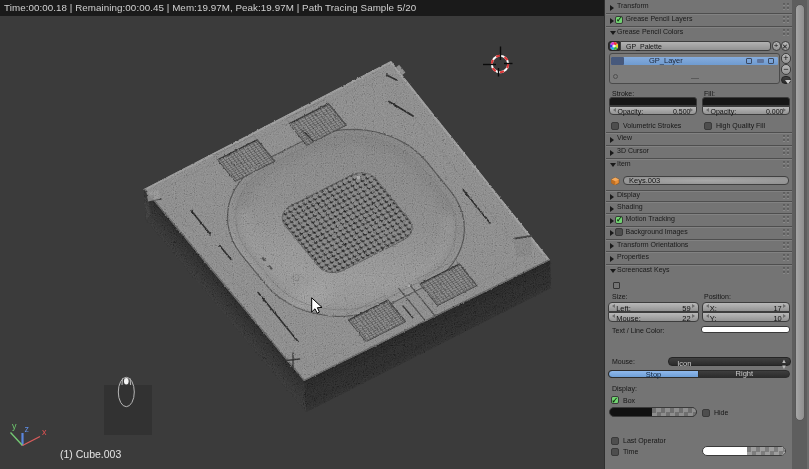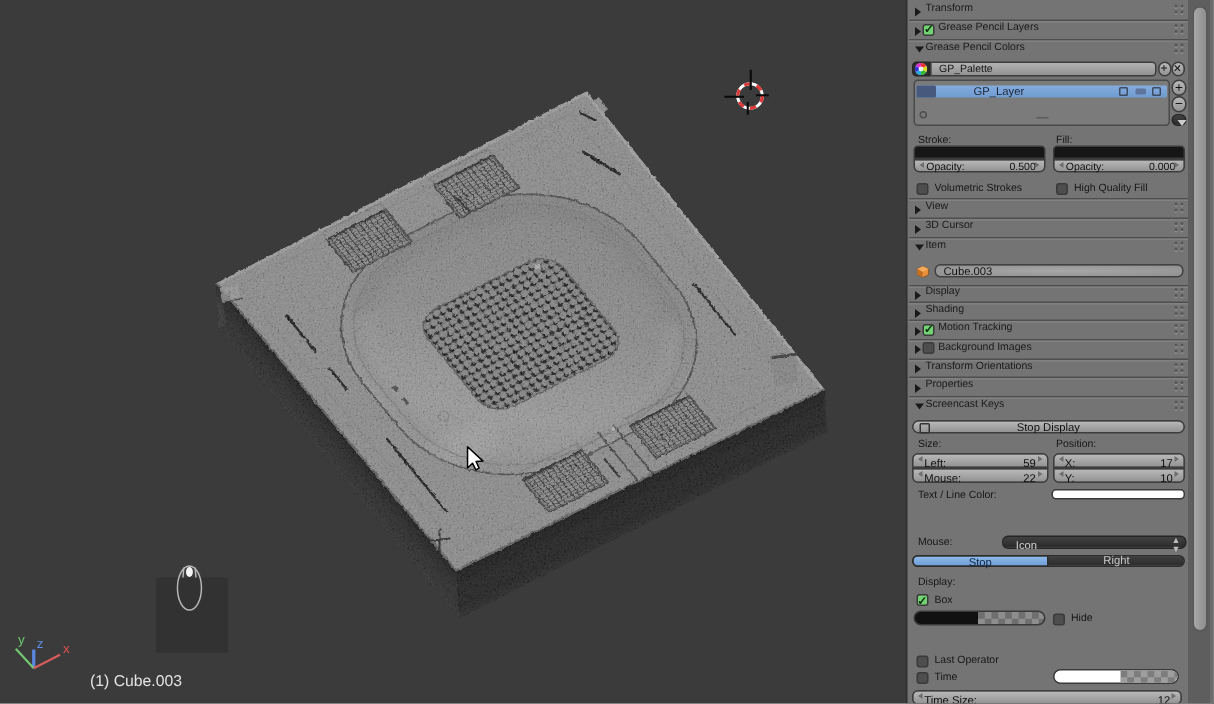--- a/index.html
+++ b/index.html
@@ -203,20 +203,21 @@
 <rect x="104" y="385" width="48" height="50" fill="#323232"></rect>
 <g stroke="#b6b6b6" stroke-width="1" fill="none">
   <ellipse cx="126.3" cy="392" rx="8" ry="14.7"></ellipse>
   <path d="M122.5,378.3 L122,385 M130.1,378.3 L130.6,385"></path>
 </g>
 <ellipse cx="126.3" cy="381.3" rx="2.3" ry="3.3" fill="#f4f4f4"></ellipse>
 
 <path d="M311.7,297.8 L311.7,312 L315,308.8 L317.2,313.2 L319.4,312.1 L317.4,307.7 L322,307.4 Z" fill="#ffffff" stroke="#000000" stroke-width="1" stroke-linejoin="round"></path>
 </svg>
 
+<div id="topbar">Time:00:00.18 | Remaining:00:00.45 | Mem:19.97M, Peak:19.97M | Path Tracing Sample 5/20</div>
 <div id="objlabel">(1) Cube.003</div>
 
 <div id="panel">
 <div class="hdr" style="top:2.2px;height:10px">
         <span class="arr r" style="top:2.0px"></span>
         <span class="tx" style="left:11px">Transform</span>
       </div>
       <div class="dots" style="left:178px;top:3.2px">
         <i style="left:0px;top:0px"></i>
         <i style="left:0px;top:4px"></i>
@@ -337,21 +338,21 @@
         <i style="left:4px;top:0px"></i>
         <i style="left:4px;top:4px"></i>
         <i style="left:10px;top:0px"></i>
         <i style="left:10px;top:4px"></i>
       </div>
 <svg style="position:absolute;left:6px;top:176.5px" width="8.5" height="8.5" viewBox="0 0 10 10">
 <path d="M5,0.5 L9.5,2.8 L9.5,7.2 L5,9.5 L0.5,7.2 L0.5,2.8 Z" fill="#e8903a" stroke="#7a4a15" stroke-width="0.6"></path>
 <path d="M5,0.5 L9.5,2.8 L5,5 L0.5,2.8 Z" fill="#f3aa5e"></path>
 <path d="M5,5 L5,9.5 L0.5,7.2 L0.5,2.8 Z" fill="#c06f22"></path>
       </svg>
-<div style="position:absolute;left:18px;top:176px;width:166px;height:8.5px;background:radial-gradient(ellipse at center,#a8a8a8,#909090);border:1px solid #414141;border-radius:4px;box-sizing:border-box;font-size:7.5px;line-height:7px;padding-left:5px;color:#111">Cube.003</div>
+<div style="position:absolute;left:18px;top:176px;width:166px;height:8.5px;background:radial-gradient(ellipse at center,#a8a8a8,#909090);border:1px solid #414141;border-radius:4px;box-sizing:border-box;font-size:7.5px;line-height:7px;padding-left:5px;color:#111">Keys.003</div>
 <div class="sep" style="top:189.5px"></div>
 <div class="hdr" style="top:191.2px;height:10px">
         <span class="arr r" style="top:2.0px"></span>
         <span class="tx" style="left:11px">Display</span>
       </div>
       <div class="dots" style="left:178px;top:192.2px">
         <i style="left:0px;top:0px"></i>
         <i style="left:0px;top:4px"></i>
         <i style="left:4px;top:0px"></i>
         <i style="left:4px;top:4px"></i>
@@ -431,21 +432,20 @@
         <span class="tx" style="left:11px">Screencast Keys</span>
       </div>
       <div class="dots" style="left:178px;top:266.8px">
         <i style="left:0px;top:0px"></i>
         <i style="left:0px;top:4px"></i>
         <i style="left:4px;top:0px"></i>
         <i style="left:4px;top:4px"></i>
         <i style="left:10px;top:0px"></i>
         <i style="left:10px;top:4px"></i>
       </div>
-<div class="btn" style="left:3.2px;top:280px;width:181.4px;height:8.5px;font-size:7.5px;text-align:center;line-height:7.5px">Stop Display</div>
 <div style="position:absolute;left:8px;top:281.5px;width:5px;height:5.5px;border:1px solid #333;border-radius:1px"></div>
 <div class="lbl" style="left:7px;top:292.5px">Size:</div>
 <div class="lbl" style="left:99px;top:292.5px">Position:</div>
 <div class="btn" style="left:3.2px;top:301.5px;width:90.4px;height:10px;border-radius:4px 4px 0 0;font-size:7.5px">
         <span style="position:absolute;left:7px;top:1px">Left:</span>
         <span style="position:absolute;right:7px;top:1px">59</span>
         <span class="sldarrl"></span>
         <span class="sldarrr"></span>
       </div>
 <div class="btn" style="left:3.2px;top:311.8px;width:90.4px;height:10px;border-radius:0 0 4px 4px;font-size:7.5px">
@@ -484,24 +484,18 @@
       </div>
 <span class="cb" style="left:96.5px;top:408.5px"></span>
       <div class="lbl" style="left:109px;top:409px">Hide</div>
 <span class="cb" style="left:5.5px;top:436.5px"></span>
       <div class="lbl" style="left:18px;top:437px">Last Operator</div>
 <span class="cb" style="left:5.5px;top:447.5px"></span>
       <div class="lbl" style="left:18px;top:448px">Time</div>
 <div style="position:absolute;left:96.5px;top:445.5px;width:84px;height:10px;border:1px solid #3a3a3a;border-radius:5px;box-sizing:border-box;overflow:hidden;background:#fff">
 <div style="position:absolute;right:0;top:0;width:38px;height:10px;background:conic-gradient(#9e9e9e 0 25%,#7d7d7d 0 50%,#9e9e9e 0 75%,#7d7d7d 0) 0 0/9px 9px"></div>
       </div>
-<div class="btn" style="left:3.2px;top:459.5px;width:180px;height:10px;border-radius:4px;font-size:7.5px">
-        <span style="position:absolute;left:7px;top:1px">Time Size:</span>
-        <span style="position:absolute;right:7px;top:1px">12</span>
-        <span class="sldarrl"></span>
-        <span class="sldarrr"></span>
-      </div>
 <div style="position:absolute;left:187px;top:0;width:15px;height:469px;background:#5e5e5e"></div>
       <div style="position:absolute;left:202px;top:0;width:3px;height:469px;background:#6d6d6d"></div>
 <div style="position:absolute;left:189.5px;top:4px;width:10px;height:417px;background:linear-gradient(90deg,#a6a6a6,#8f8f8f);border:1px solid #585858;border-radius:5px;box-sizing:border-box"></div>
 
 </div>
 </div>
 
 </body></html>

